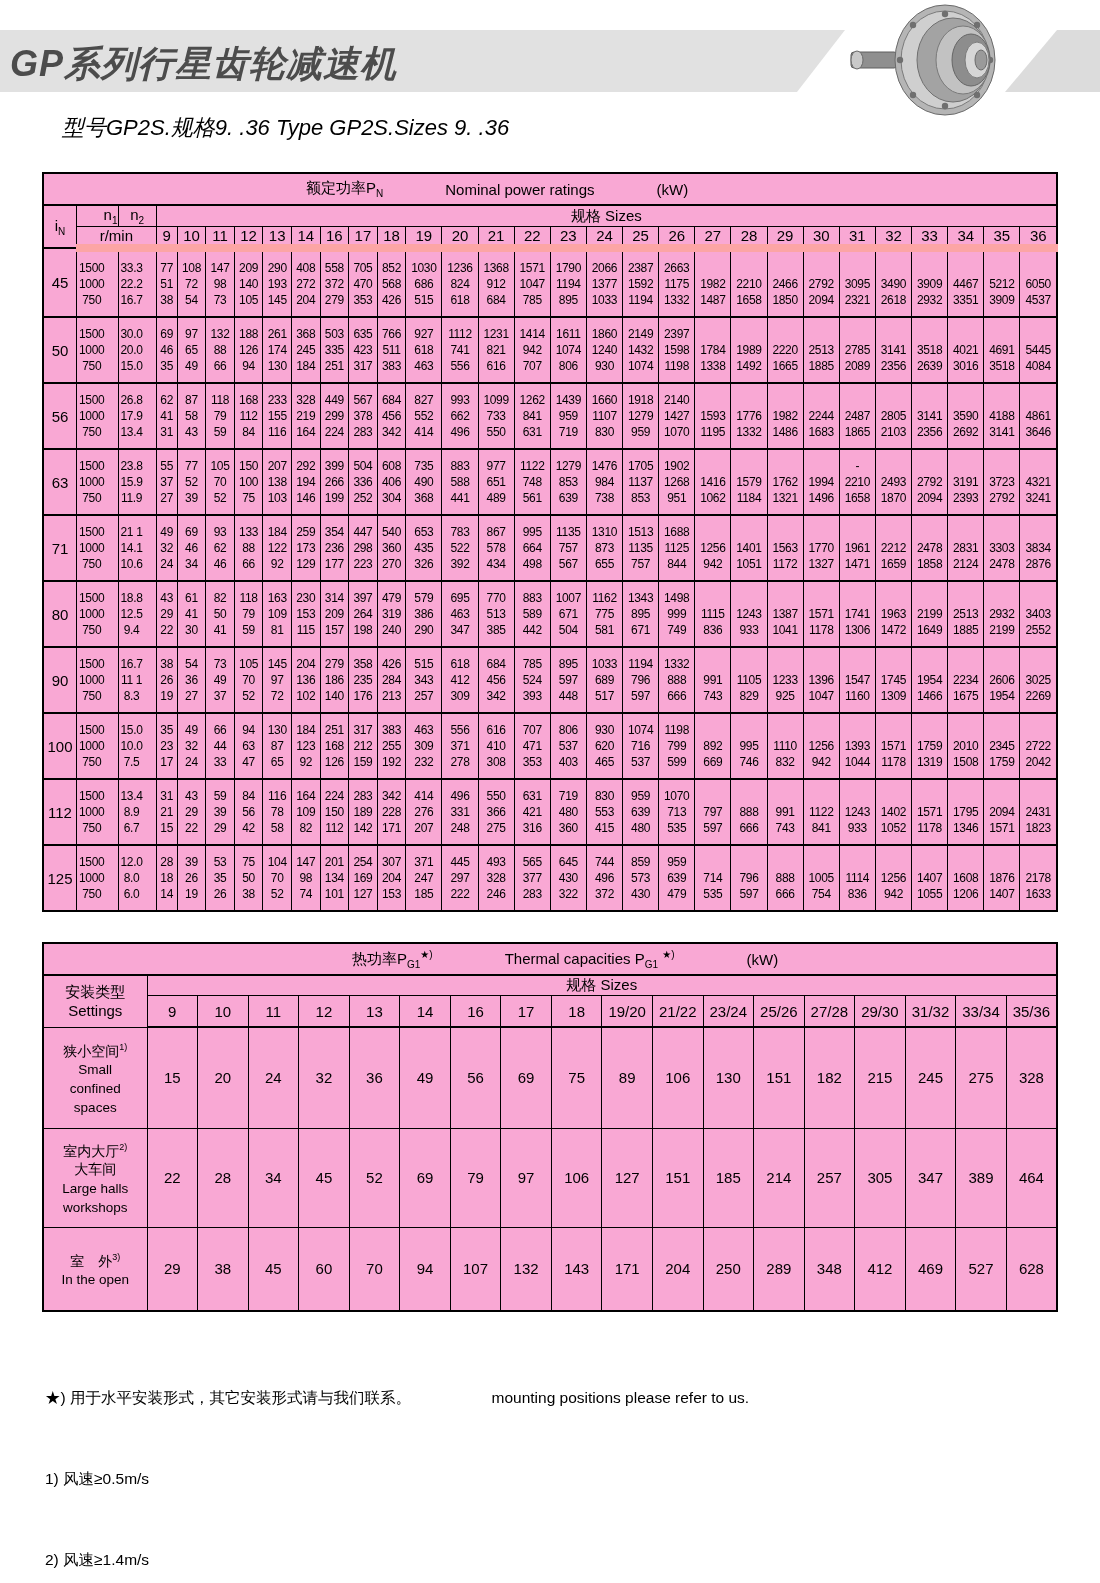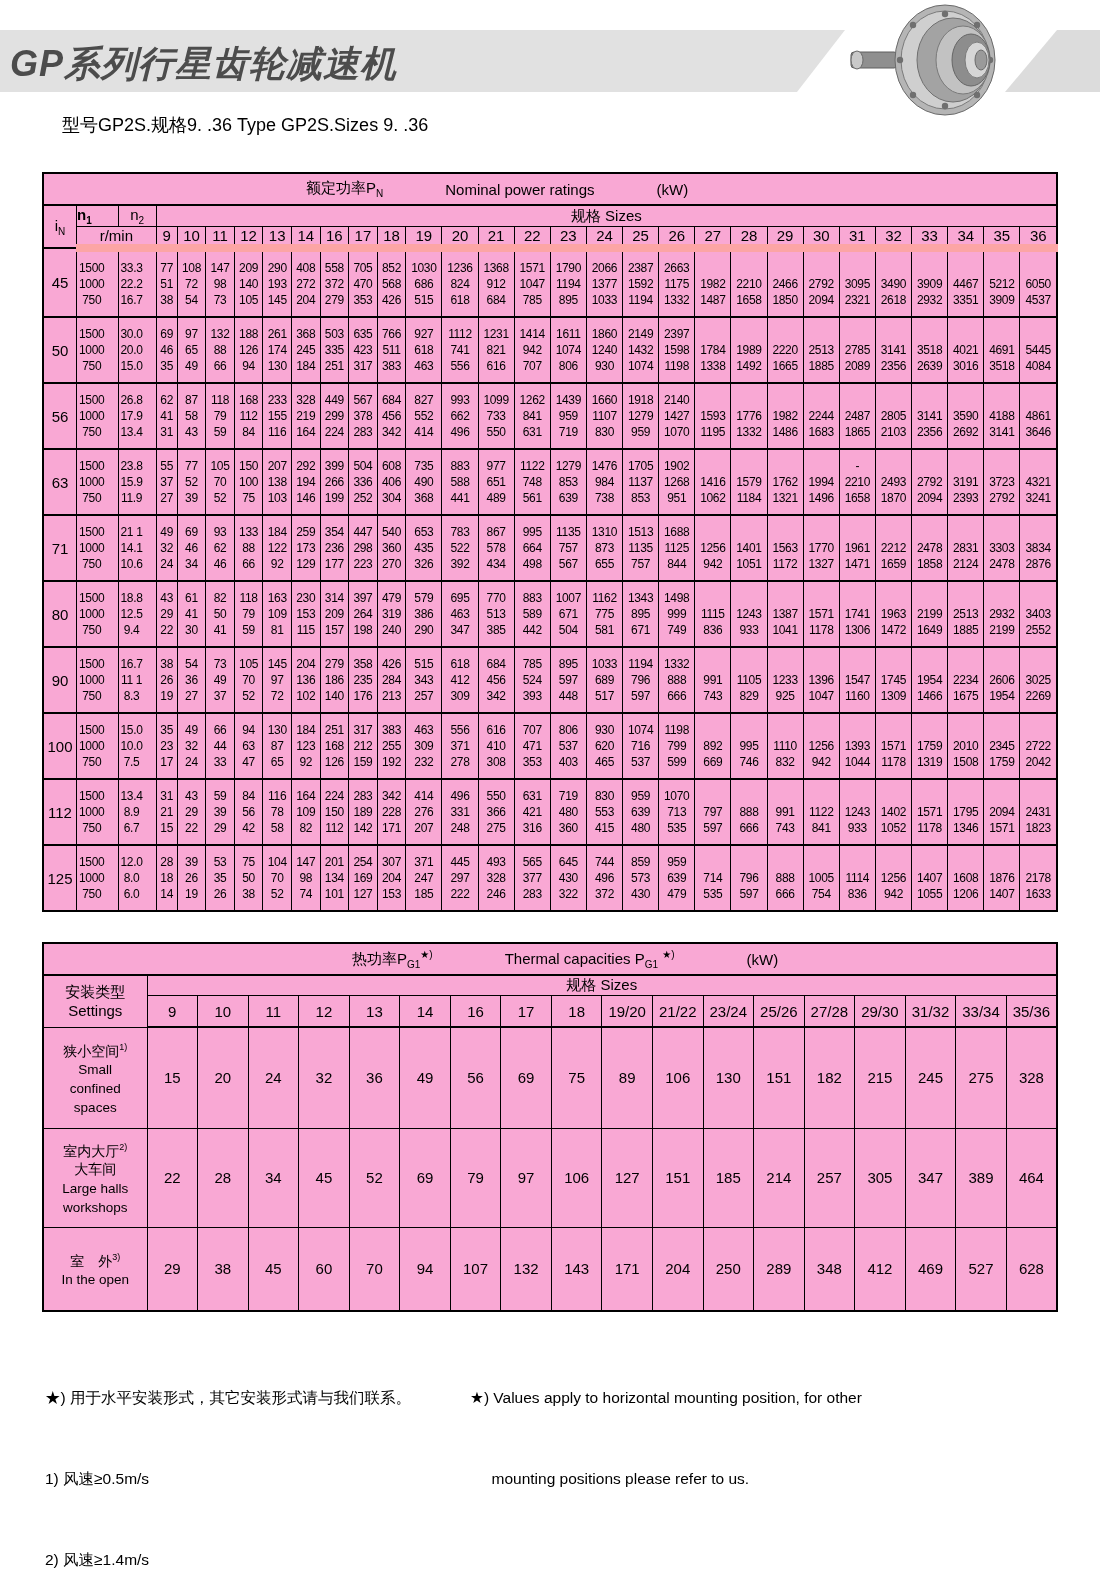--- a/index.html
+++ b/index.html
@@ -7,21 +7,21 @@
 
   
   .banner{position:absolute;top:30px;left:0;width:845px;height:62px;background:#e1e1e1;
           clip-path:polygon(0 0,100% 0,calc(100% - 48px) 100%,0 100%);}
   .banner-stripe{position:absolute;top:30px;left:1005px;width:95px;height:62px;background:#dcdcdc;
           clip-path:polygon(52px 0,100% 0,100% 100%,0 100%);}
   .page-title{position:absolute;top:40px;left:10px;margin:0;font-size:36px;font-weight:bold;font-style:italic;
           color:#4c4c4c;letter-spacing:1px;}
   .gear{position:absolute;top:2px;left:845px;width:170px;height:120px;}
 
-  .subtitle{position:absolute;top:113px;left:62px;font-size:18px;}
+  .subtitle{position:absolute;top:113px;left:62px;font-size:22px;font-style:italic;}
 
   
   table.spec{border-collapse:collapse;position:absolute;left:42px;background:#f9a8d4;}
   table.spec th,table.spec td{border:1px solid #000;text-align:center;vertical-align:middle;padding:0;}
   table.spec{border:2px solid #000;}
   .tbl-title{border-bottom:2px solid #000 !important;height:30px;font-size:15px;}
   .tbl-title .t-flex{display:flex;align-items:center;}
   sub{font-size:10px;} sup{font-size:10px;}
 
   
@@ -89,21 +89,21 @@
     <td class="tbl-title" colspan="30">
       <div class="t-flex" style="margin-left:262px;gap:62px;">
         <span><span>额定功率P</span><sub>N</sub></span>
         <span>Nominal power ratings</span>
         <span>(kW)</span>
       </div>
     </td>
   </tr>
   <tr>
     <th rowspan="2" class="inc"><span>i</span><sub>N</sub></th>
-    <th class="n1c" style="text-align:left;font-weight:bold;"><span>n</span><sub>1</sub></th>
+    <th class="n1c" style="text-align:right;"><span>n</span><sub>1</sub></th>
     <th class="n2c" style="text-align:center;"><span>n</span><sub>2</sub></th>
     <th colspan="27">规格 Sizes</th>
   </tr>
   <tr class="hdr-b" id="pt-size-row">
     <th colspan="2" class="rpm">r/min</th>
   <th>9</th>
         <th>10</th>
         <th>11</th>
         <th>12</th>
         <th>13</th>
@@ -1738,18 +1738,17 @@
 </table>
 
 <div class="footnotes">
   <div class="fn-col fn-left">
     <div>★) 用于水平安装形式，其它安装形式请与我们联系。</div>
     <div>1) 风速≥0.5m/s</div>
     <div>2) 风速≥1.4m/s</div>
     
   </div>
   <div class="fn-col fn-right">
-    <div>★) Values apply to horizontal mounting position, for other</div>
     <div>     mounting positions please refer to us.</div>
     
     
   </div>
 </div>
 
 </body></html>

